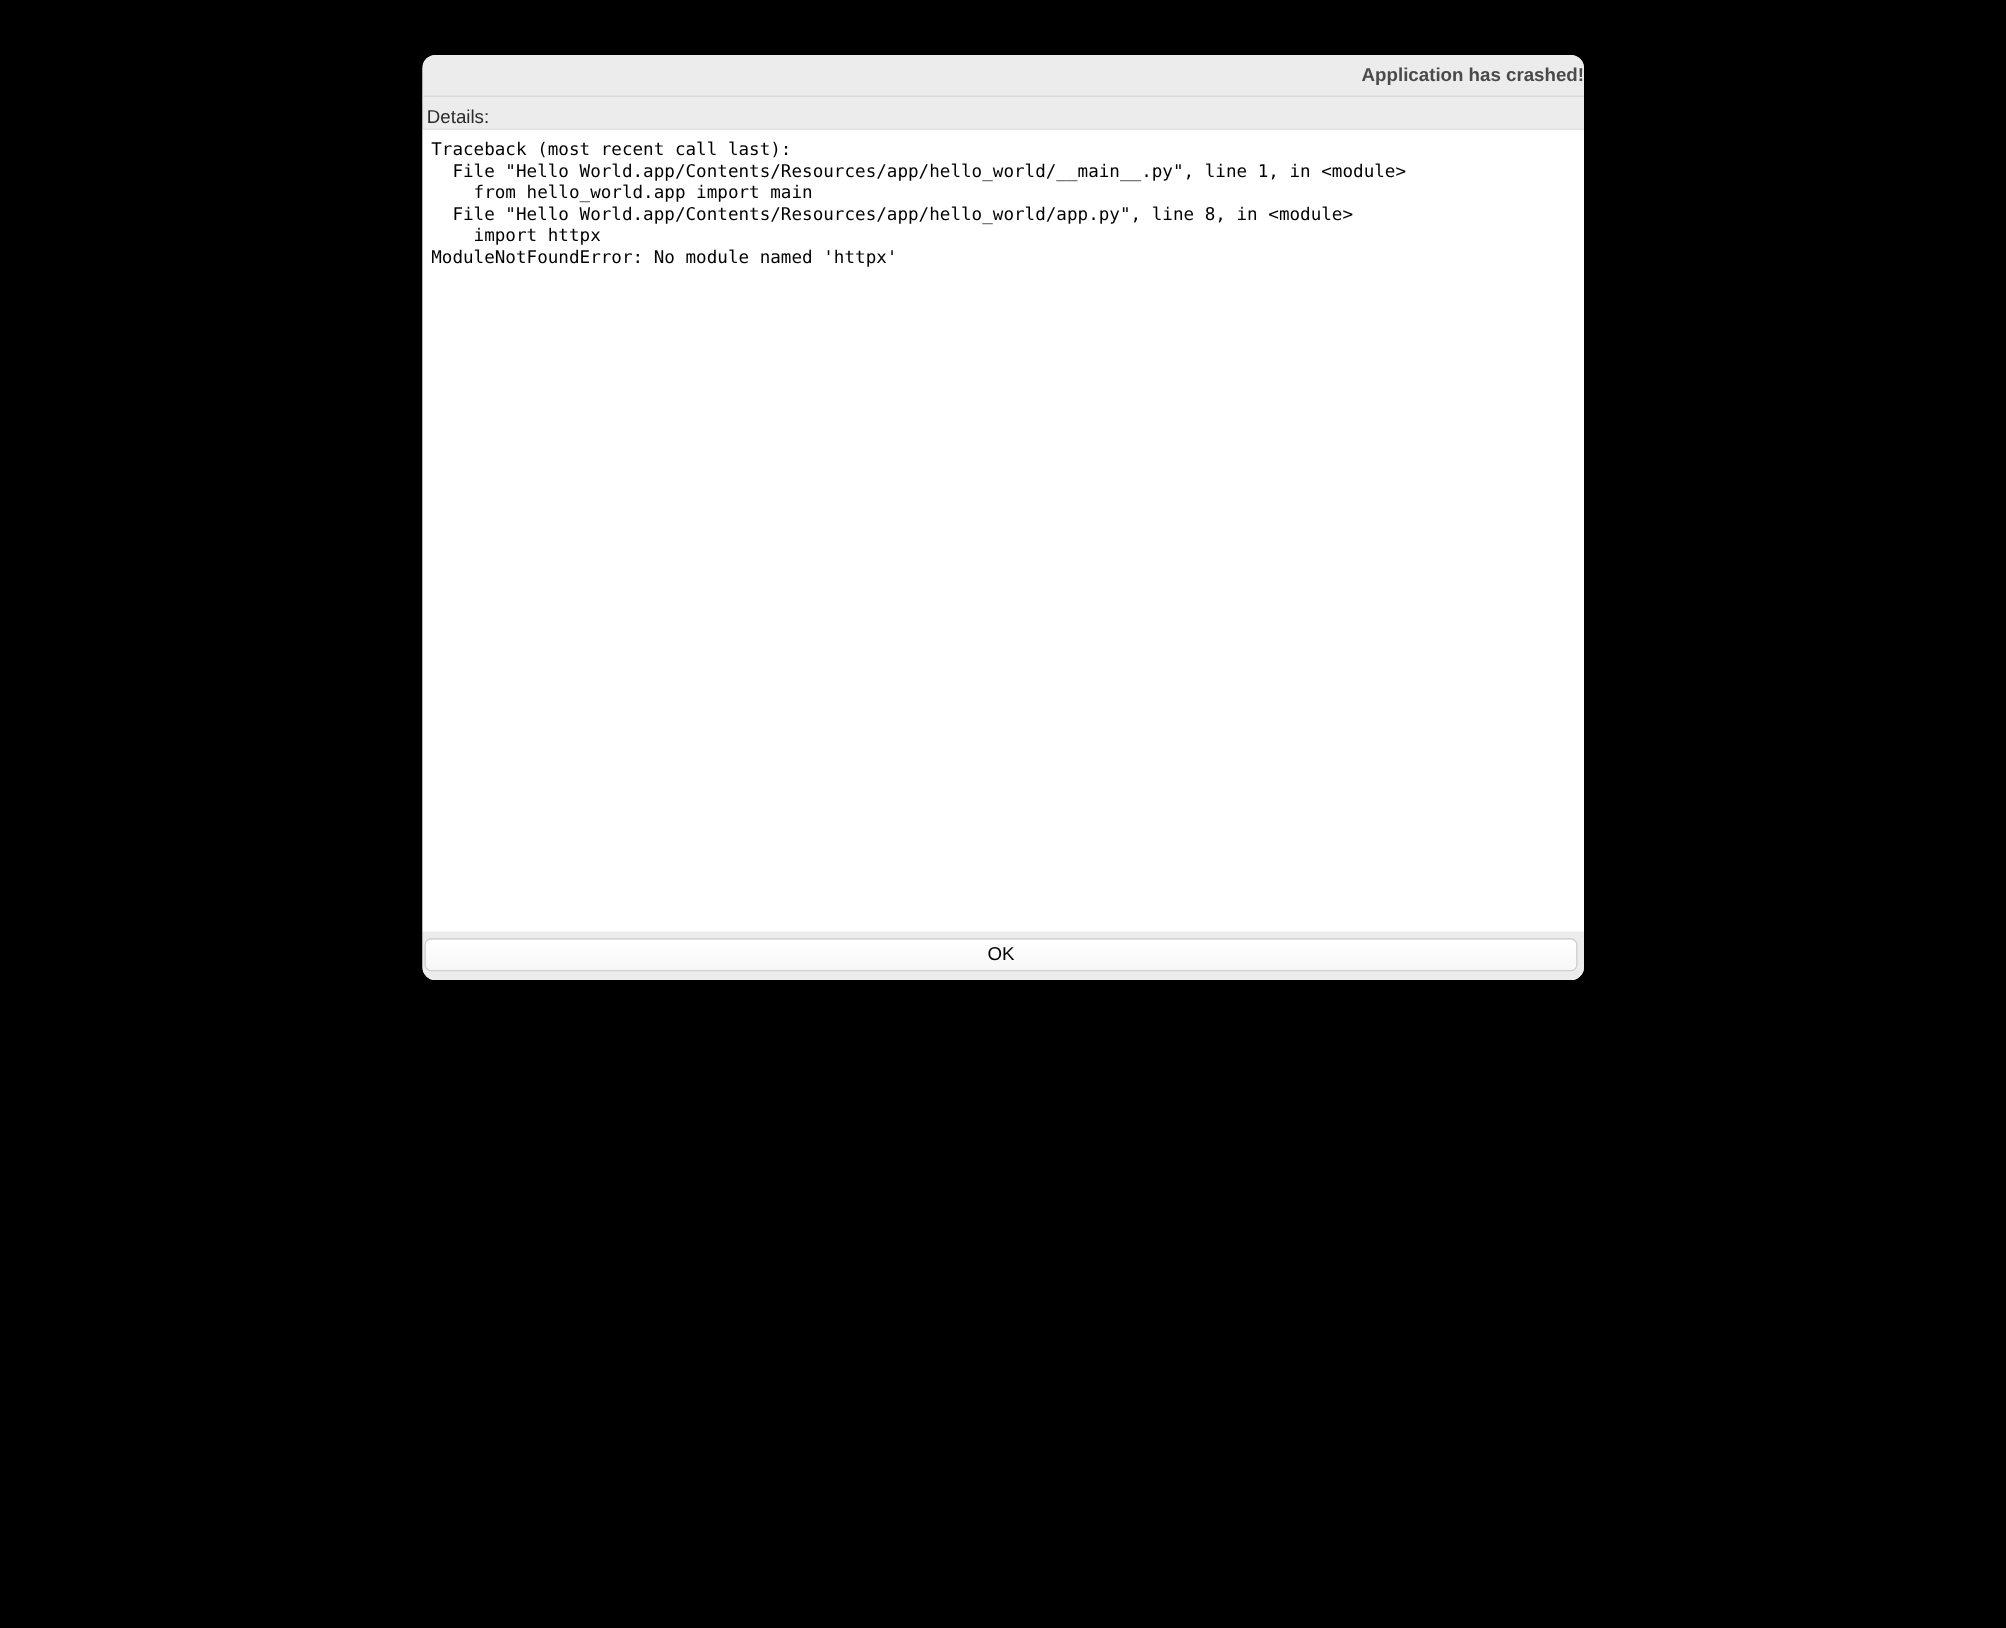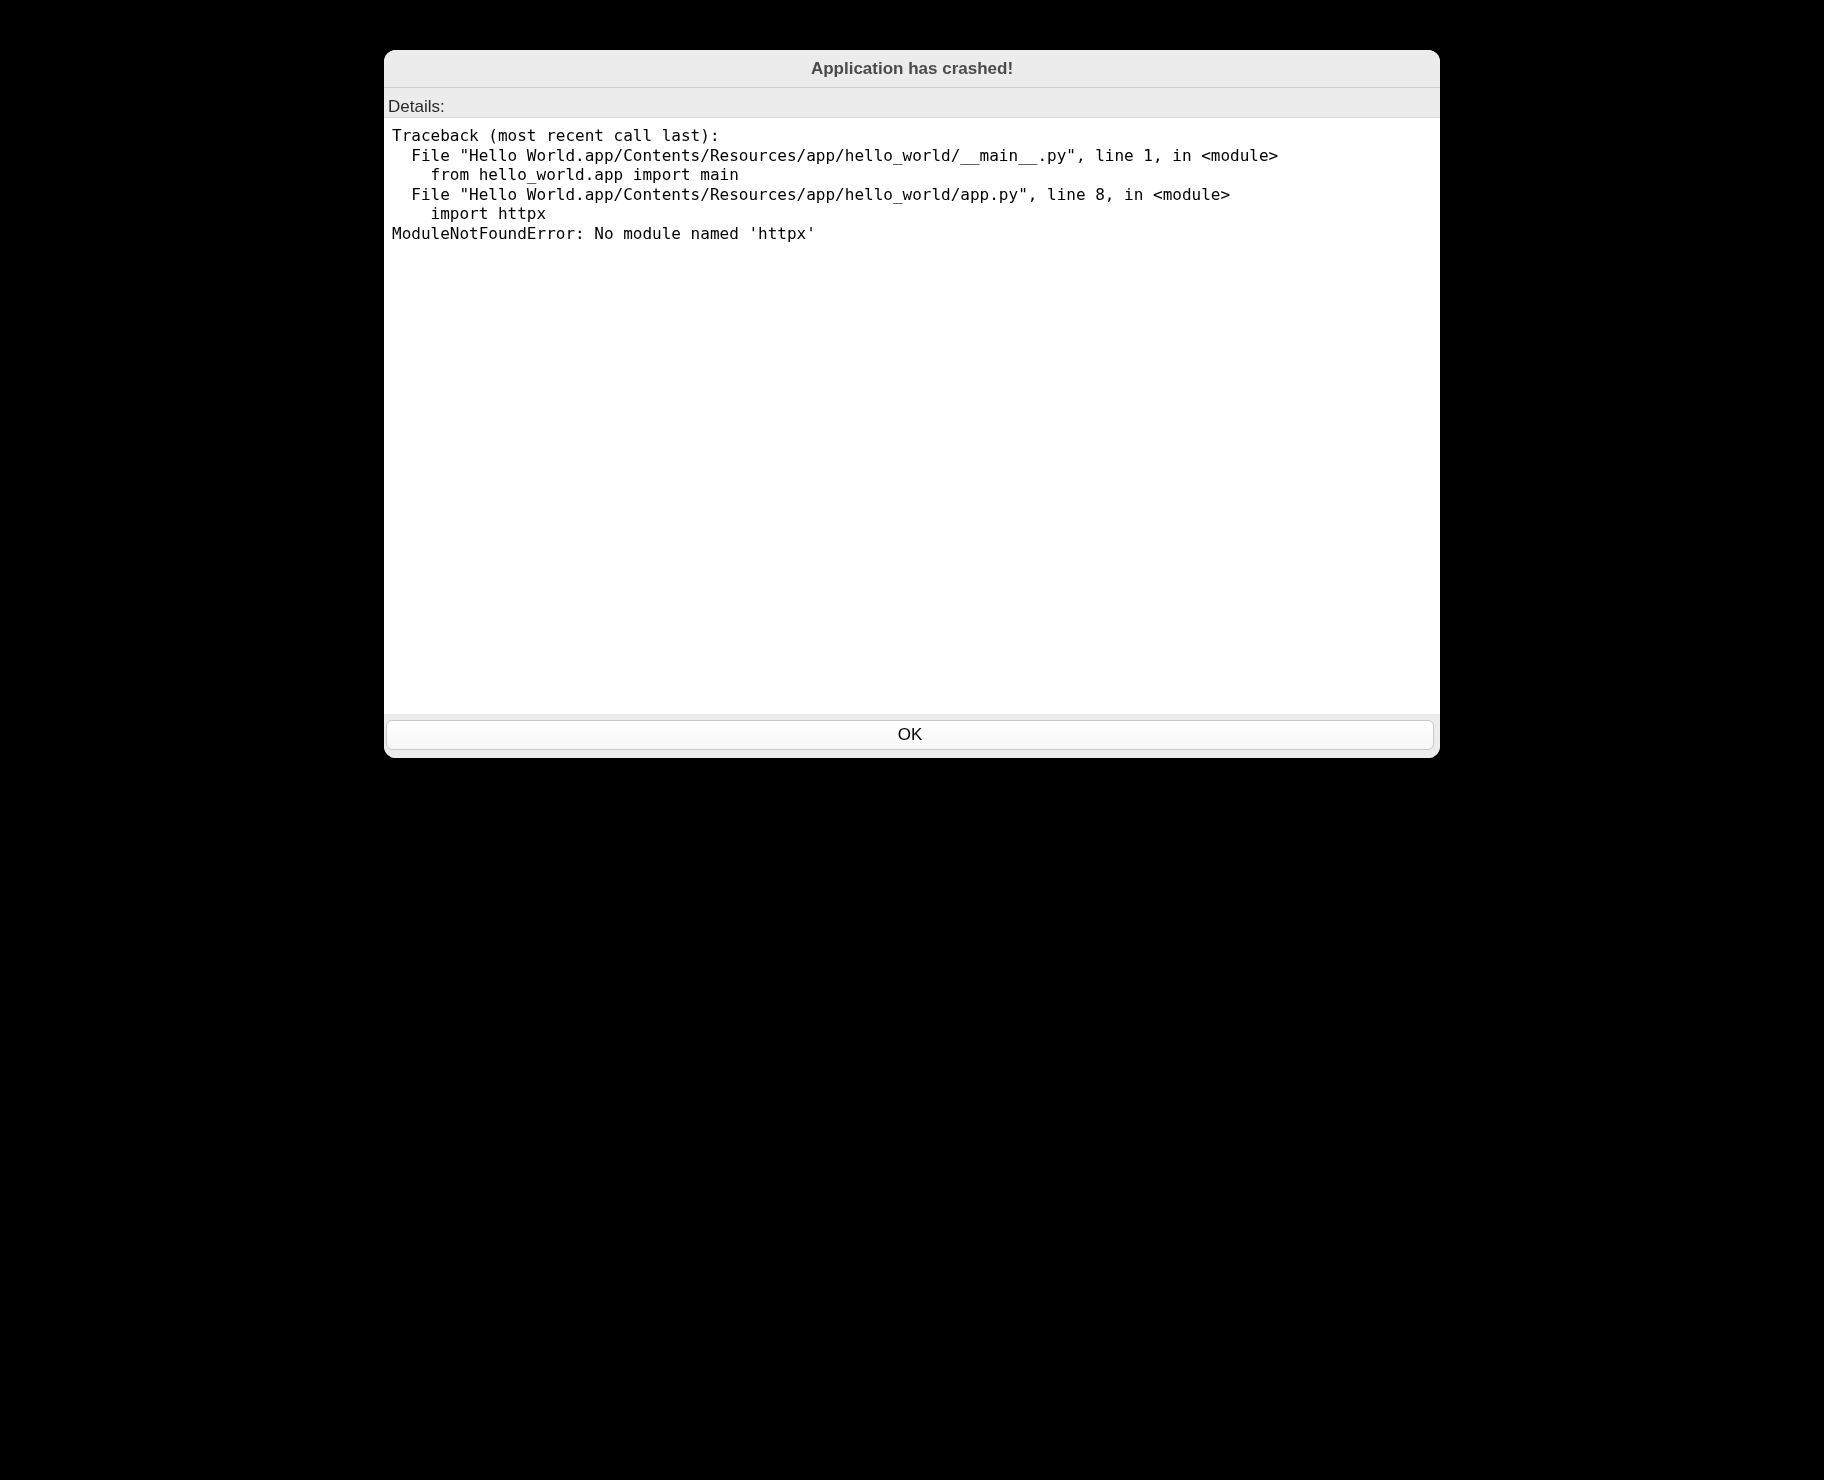--- a/index.html
+++ b/index.html
@@ -23,21 +23,21 @@
       border-radius: 12px;
       box-shadow: 0 10px 40px rgba(0,0,0,0.5), 0 0 0 1px rgba(0,0,0,0.1);
       overflow: hidden;
       display: flex;
       flex-direction: column;
     }
     .titlebar {
       height: 38px;
       display: flex;
       align-items: center;
-      justify-content: center;
+      justify-content: flex-end;
       border-bottom: 1px solid #d0d0d0;
       background: #ececec;
     }
     .title {
       font-size: 17px;
       font-weight: 700;
       color: #4a4a4a;
     }
     .details-header {
       height: 30px;
@@ -46,21 +46,21 @@
       align-items: flex-end;
       background: #ececec;
       border-bottom: 1px solid #d8d8d8;
     }
     .details-label {
       font-size: 17px;
       color: #2a2a2a;
     }
     .details-body {
       background: #ffffff;
-      height: 596px;
+      height: 729px;
       padding: 8px 8px;
       overflow: auto;
     }
     .traceback {
       font-family: "SF Mono", "Menlo", "Consolas", monospace;
       font-size: 16px;
       line-height: 1.22;
       white-space: pre;
       color: #000000;
     }

